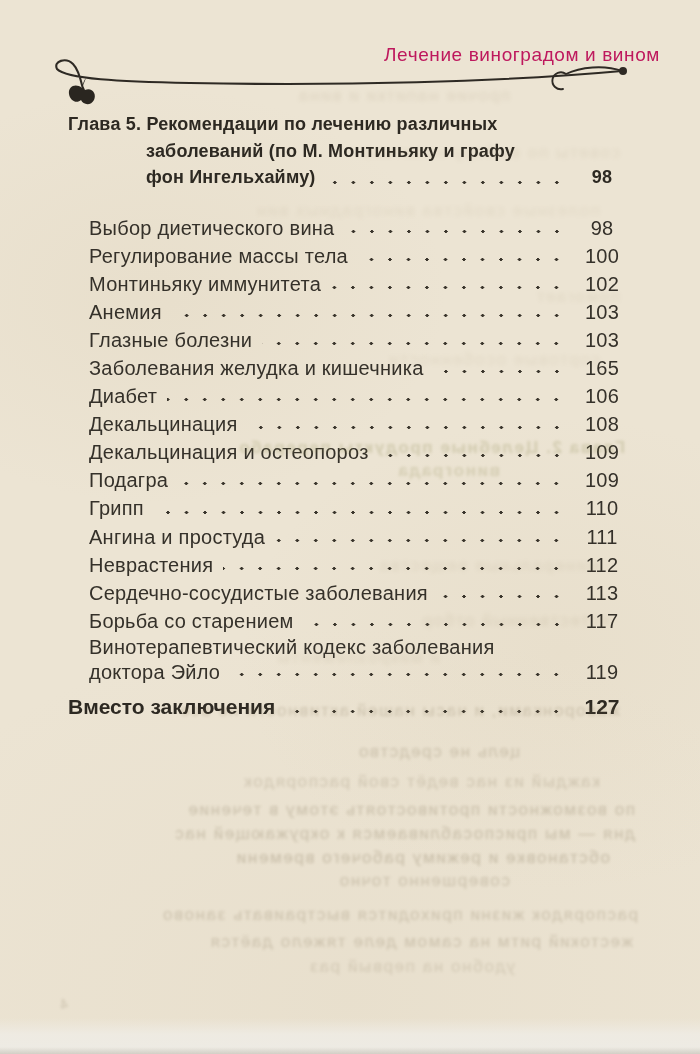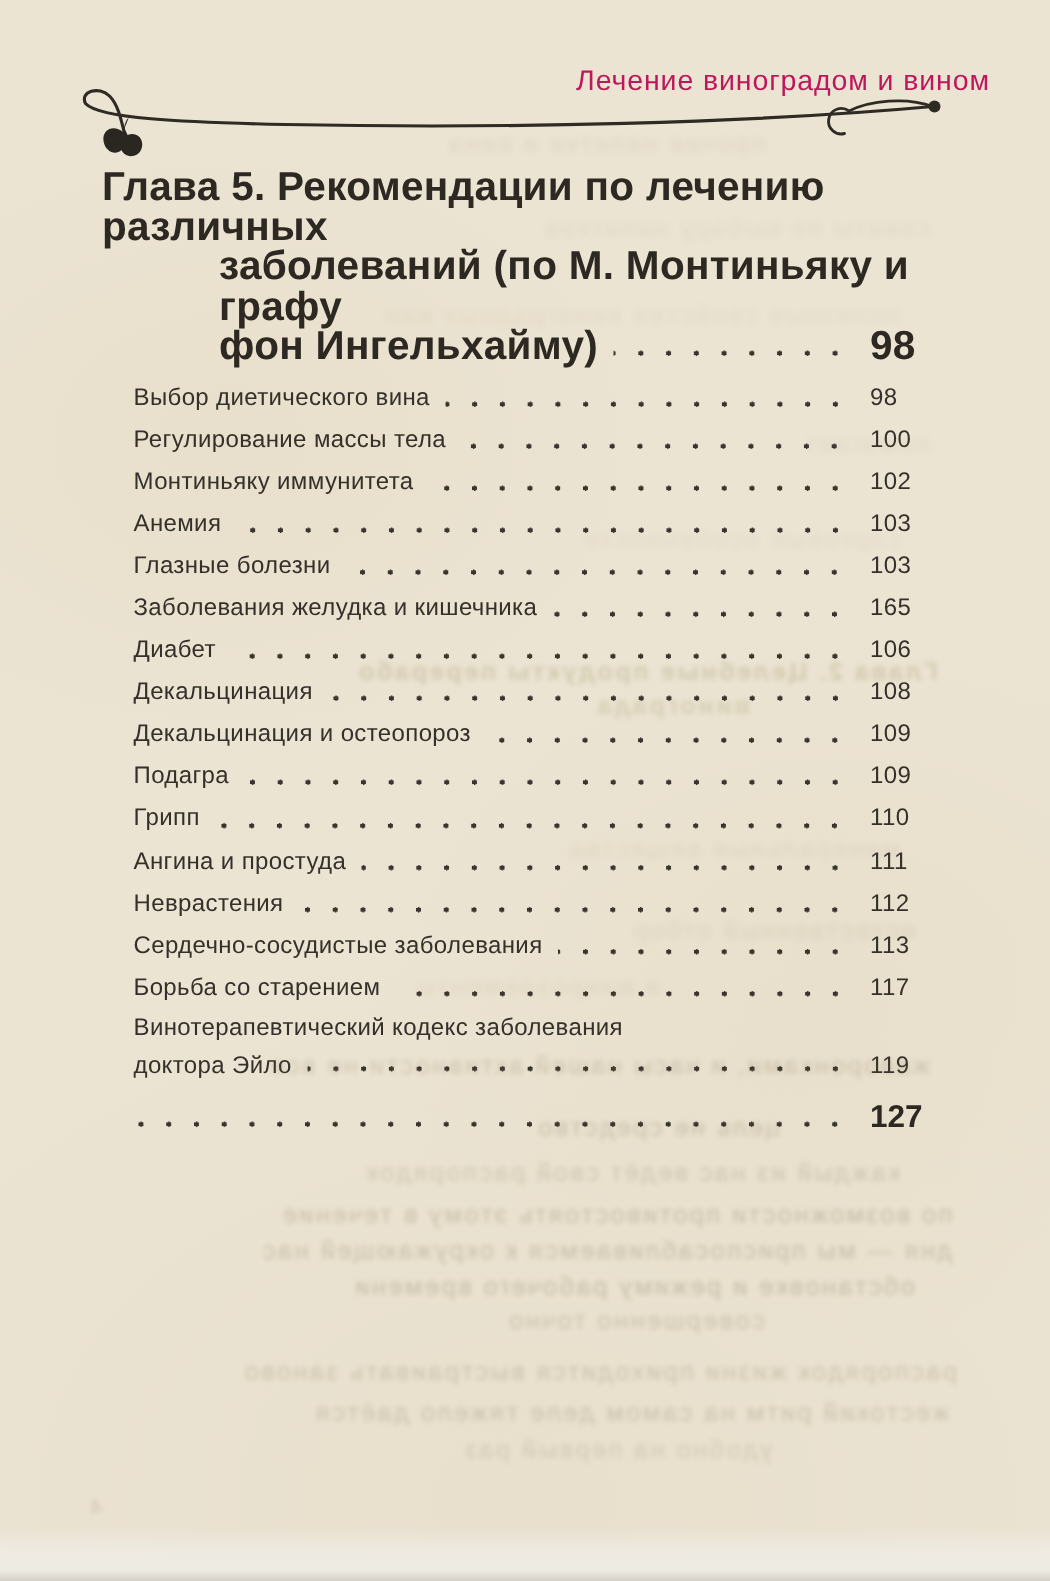--- a/index.html
+++ b/index.html
@@ -13,31 +13,31 @@
       #ece4d3;
   }
   
   .running-head{
     position:absolute;top:44px;left:0;width:660px;text-align:right;
     font-size:19px;letter-spacing:.6px;color:#be185d;font-weight:400;
   }
   .flourish{position:absolute;left:40px;top:52px;width:600px;height:60px;}
   
   .toc{position:absolute;left:68px;top:111px;width:556px;color:#35312a;}
-  .ch{font-weight:bold;font-size:27px;line-height:26.5px;color:#2d2922;letter-spacing:.2px;}
+  .ch{font-weight:bold;font-size:18px;line-height:26.5px;color:#2d2922;letter-spacing:.2px;}
   .ch-indent{padding-left:78px;}
   .toc-row{display:flex;align-items:baseline;}
   .toc-row .lbl{white-space:nowrap;}
   .leader{
     flex:1;height:5px;align-self:flex-end;margin:0 8px 6px 10px;
     background-image:radial-gradient(circle 1.7px at 3px 2.5px, #3a352c 98%, rgba(0,0,0,0) 100%);
     background-size:18.5px 5px;background-repeat:repeat-x;background-position:right bottom;
   }
-  .pg{min-width:44px;text-align:left;white-space:nowrap;}
-  .entries{margin-top:8px;margin-left:21px;font-size:16px;letter-spacing:.25px;}
+  .pg{min-width:44px;text-align:center;white-space:nowrap;}
+  .entries{margin-top:23px;margin-left:21px;font-size:20px;letter-spacing:.25px;}
   .entries .toc-row{height:28.1px;line-height:28.1px;}
   .entries .leader{margin-bottom:8px;}
   .row-2line-top{height:25px !important;line-height:25px !important;}
   .row-2line-bot{height:25px !important;line-height:25px !important;}
   .conclusion{margin-top:8px;font-weight:bold;font-size:21px;line-height:28px;color:#2d2922;}
   .conclusion .leader{margin-bottom:7px;}
   .ch .leader{margin-bottom:6px;}
   
   .bt{
     position:absolute;transform:scaleX(-1);filter:blur(2px);
@@ -181,20 +181,21 @@
       <span class="lbl">Винотерапевтический кодекс заболевания</span>
     </div>
     <div class="toc-row row-2line-bot">
       <span class="lbl">доктора Эйло</span>
       <span class="leader"></span>
       <span class="pg">119</span>
     </div>
   </div>
 
   <div class="toc-row conclusion">
+    <span class="lbl">Вместо заключения</span>
     <span class="leader"></span>
     <span class="pg">127</span>
   </div>
 </div>
 
 <div class="bt" id="b0">прочие напитки и вина</div>
 <div class="bt" id="b1">советы по выбору напитков</div>
 <div class="bt" id="b2">полезные свойства виноградных вин</div>
 <div class="bt" id="b3">помогает</div>
 <div class="bt" id="b4">сортовые особенности</div>

